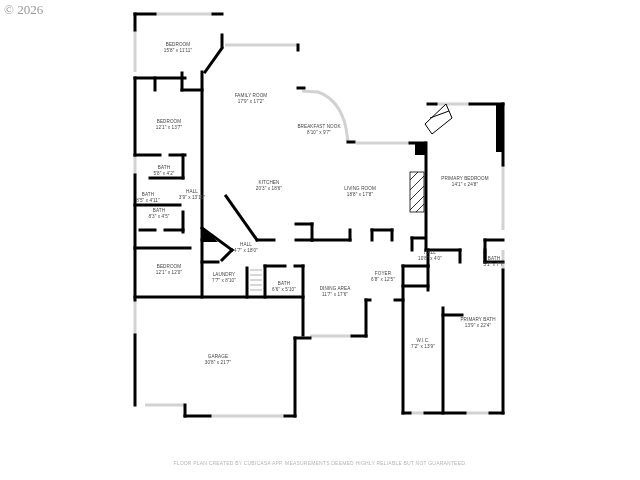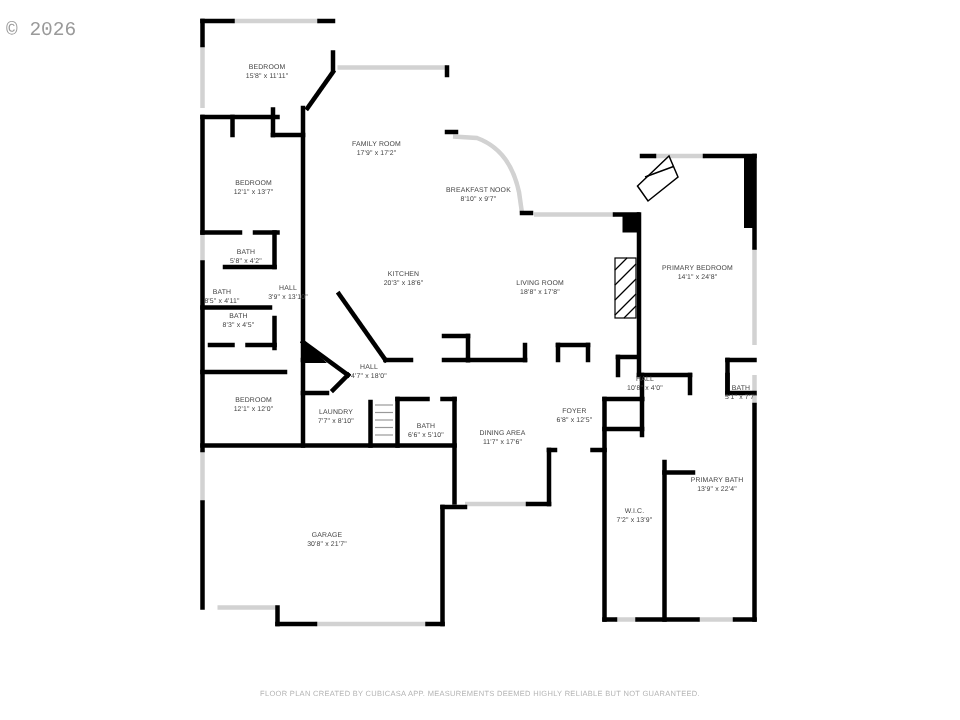--- a/index.html
+++ b/index.html
@@ -1,17 +1,17 @@
 <!DOCTYPE html>
 <html><head>
 <meta charset="utf-8">
 <style>
   html, body { margin:0; padding:0; background:#ffffff; }
   body { width:640px; height:480px; position:relative; overflow:hidden; font-family:"Liberation Sans", sans-serif; }
-  .copyright { position:absolute; left:4px; top:12px; font-size:13px; color:#9a9a9a; font-family:Liberation Mono, monospace; }
+  .copyright { position:absolute; left:4px; top:2px; font-size:13px; color:#9a9a9a; font-family:Liberation Serif, serif; }
   svg.plan { position:absolute; left:0; top:0; }
   .lbl { position:absolute; text-align:center; font-size:4.6px; line-height:6px; color:#444; transform:translateX(-50%); white-space:nowrap; letter-spacing:0.1px; }
   .lbl .n { display:block; text-transform:uppercase; }
   .lbl .d { display:block; }
   .footer { position:absolute; left:0; width:640px; top:460px; text-align:center; font-size:5px; color:#b4b4b4; letter-spacing:0.2px; }
 </style>
 </head>
 <body>
 
 <div class="copyright">© 2026</div>

